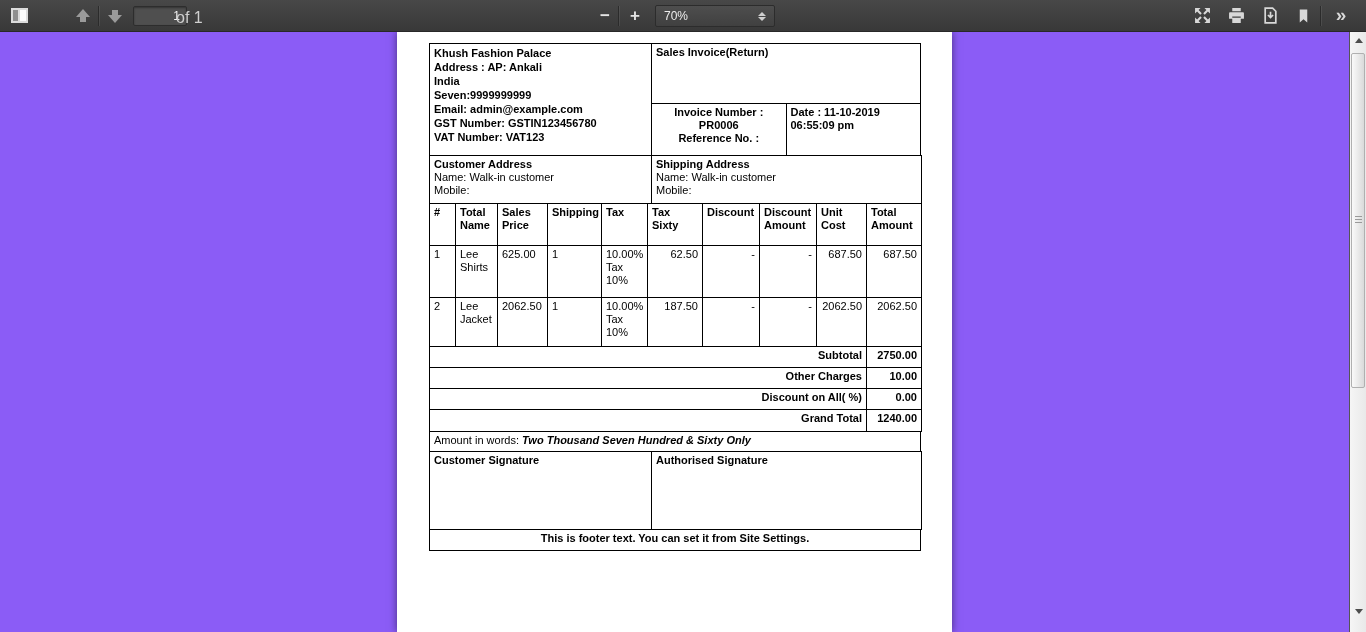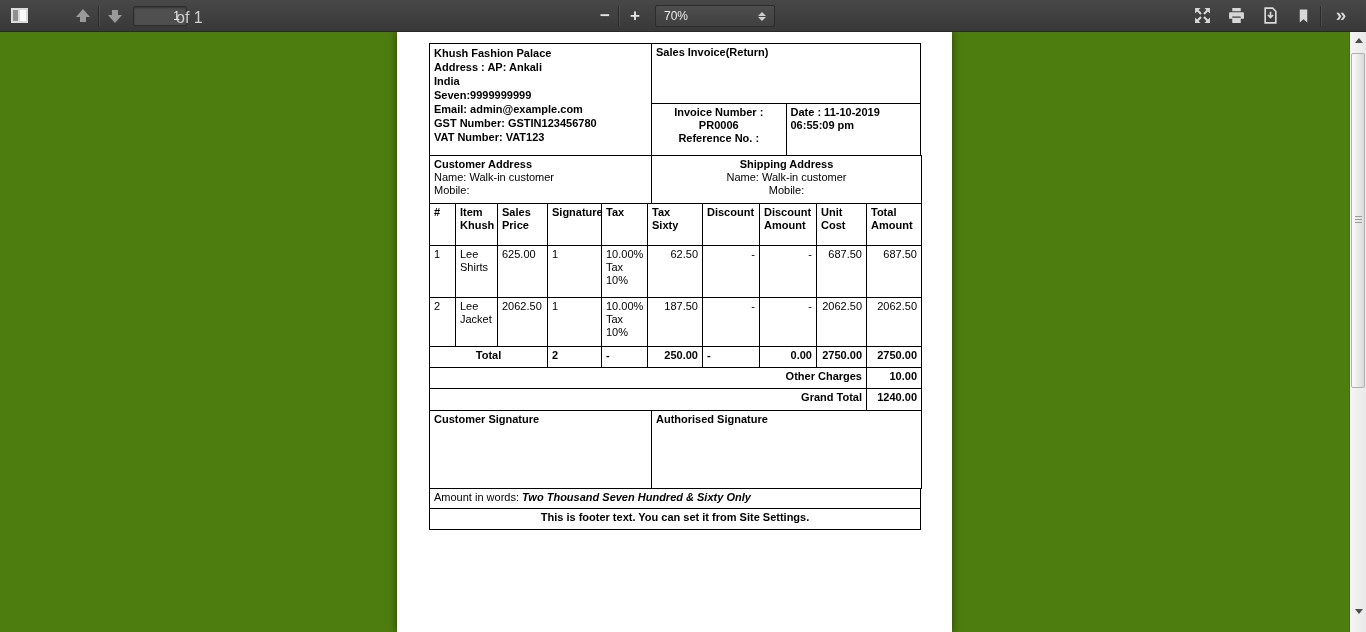--- a/index.html
+++ b/index.html
@@ -54,21 +54,21 @@
   }
   .zoom-select .spinner { margin-left:auto; display:flex; flex-direction:column; gap:1px; }
   .zoom-select .spinner i { width:0; height:0; border-left:4px solid transparent; border-right:4px solid transparent; }
   .zoom-select .spinner .up { border-bottom:4px solid #cfcfcf; }
   .zoom-select .spinner .dn { border-top:4px solid #cfcfcf; }
 
   .tb-icon svg { display:block; }
   .chevrons { color:#d8d8d8; font-size:19px; font-weight:bold; line-height:1; margin-top:-2px; }
 
   
-  .doc-area { position:absolute; left:0; top:32px; width:1349px; height:600px; background:#4d7c0f; overflow:hidden; }
+  .doc-area { position:absolute; left:0; top:32px; width:1349px; height:600px; background:#8b5cf6; overflow:hidden; }
   .pdf-page {
     position:absolute; left:397px; top:0; width:555px; height:600px;
     background:#ffffff; box-shadow:0 0 8px rgba(0,0,0,0.5);
   }
   .invoice { position:absolute; left:32px; top:11px; width:492px; color:#000; font-size:11px; line-height:13px; }
 
   table.inv { border-collapse:collapse; width:492px; table-layout:fixed; }
   table.inv + table.inv { margin-top:-1px; }
   table.inv td { border:1px solid #000; vertical-align:top; padding:2px 4px; }
   .b { font-weight:bold; }
@@ -202,21 +202,21 @@
         </table>
 
       <table class="inv">
         <tbody>
             <tr>
           <td style="width:222px; height:48px;">
             <div class="b">Customer Address</div>
             <div>Name: Walk-in customer</div>
             <div>Mobile:</div>
           </td>
-          <td style="width:270px;text-align:center;">
+          <td style="width:270px;">
             <div class="b">Shipping Address</div>
             <div>Name: Walk-in customer</div>
             <div>Mobile:</div>
           </td>
         </tr>
       </tbody>
         </table>
 
       <table class="inv">
         <colgroup>
@@ -227,23 +227,23 @@
             <col style="width:46px">
           <col style="width:55px">
             <col style="width:57px">
             <col style="width:57px">
             <col style="width:50px">
             <col style="width:55px">
         </colgroup>
         <tbody>
             <tr style="height:42px;">
           <td class="b">#</td>
-          <td class="b">Item Khush</td>
+          <td class="b">Total Name</td>
           <td class="b">Sales Price</td>
-          <td class="b">Signature</td>
+          <td class="b">Shipping</td>
           <td class="b">Tax</td>
           <td class="b">Tax Sixty</td>
           <td class="b">Discount</td>
           <td class="b">Discount Amount</td>
           <td class="b">Unit Cost</td>
           <td class="b">Total Amount</td>
         </tr>
         <tr style="height:52px;">
           <td>1</td>
           <td>Lee Shirts</td>
@@ -265,66 +265,64 @@
           <td>1</td>
           <td class="pre">10.00%
 Tax
 10%</td>
           <td class="rt">187.50</td>
           <td class="rt">-</td>
           <td class="rt">-</td>
           <td class="rt">2062.50</td>
           <td class="rt">2062.50</td>
         </tr>
-        <tr style="height:21px;">
-          <td class="b ctr" colspan="3">Total</td>
-          <td class="b">2</td>
-          <td class="b">-</td>
-          <td class="b rt">250.00</td>
-          <td class="b">-</td>
-          <td class="b rt">0.00</td>
-          <td class="b rt">2750.00</td>
-          <td class="b rt">2750.00</td>
-        </tr>
       </tbody>
         </table>
 
       <table class="inv">
         <colgroup>
             <col style="width:437px">
             <col style="width:55px">
           </colgroup>
         <tbody>
+            <tr style="height:21px;">
+          <td class="b rt">Subtotal</td>
+          <td class="b rt">2750.00</td>
+        </tr>
         <tr style="height:21px;">
           <td class="b rt">Other Charges</td>
           <td class="b rt">10.00</td>
         </tr>
+        <tr style="height:21px;">
+          <td class="b rt">Discount on All( %)</td>
+          <td class="b rt">0.00</td>
+        </tr>
         <tr style="height:22px;">
           <td class="b rt">Grand Total</td>
           <td class="b rt">1240.00</td>
-        </tr>
-      </tbody>
-        </table>
-
-      <table class="inv">
-        <tbody>
-            <tr>
-          <td class="sig-cell" style="width:222px;">Customer Signature</td>
-          <td class="sig-cell" style="width:270px;">Authorised Signature</td>
         </tr>
       </tbody>
         </table>
 
       <table class="inv">
         <tbody>
             <tr style="height:20px;">
           <td>
             <span>Amount in words:</span>
             <span class="b" style="font-style:italic;">Two Thousand Seven Hundred &amp; Sixty Only</span>
           </td>
+        </tr>
+      </tbody>
+        </table>
+
+      <table class="inv">
+        <tbody>
+            <tr>
+          <td class="sig-cell" style="width:222px;">Customer Signature</td>
+          <td class="sig-cell" style="width:270px;">Authorised Signature</td>
         </tr>
       </tbody>
         </table>
 
       <table class="inv">
         <tbody>
             <tr style="height:21px;margin-top:9px;">
           <td class="b ctr">This is footer text. You can set it from Site Settings.</td>
         </tr>
       </tbody>

